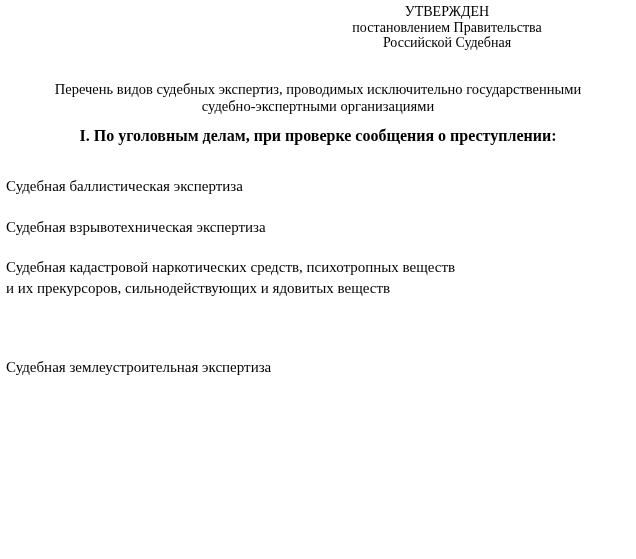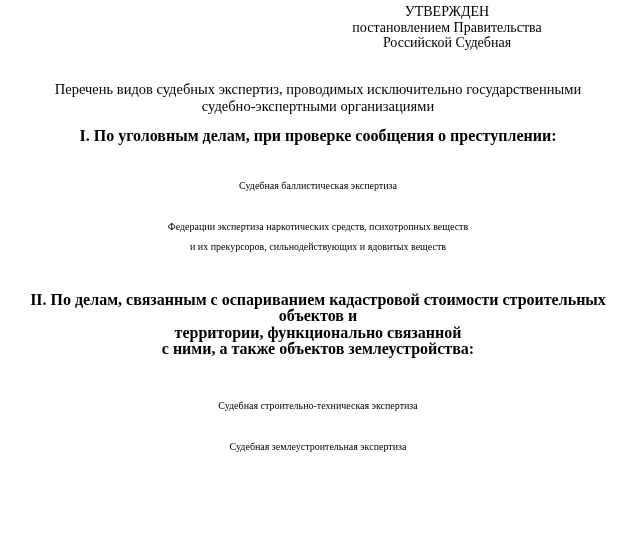--- a/index.html
+++ b/index.html
@@ -36,22 +36,21 @@
     white-space: pre-line;
   }
   .heading {
     text-align: center;
     font-weight: bold;
     font-size: 16px;
     line-height: 16.5px;
     white-space: pre-line;
   }
   .items {
-    text-align: center;
-    font-size: 10px;
+    font-size: 15px;
     line-height: 20.3px;
     white-space: pre-line;
   }
   .sec1 .heading { margin-top: 13px; }
   .sec1 .items   { margin-top: 12px; }
   .sec2 .heading { margin-top: 14px; }
   .sec2 .items   { margin-top: 18px; }
 </style>
 </head>
 <body>
@@ -64,28 +63,25 @@
     <div>Российской Судебная</div>
   </div>
 
   <div class="doc-title">Перечень видов судебных экспертиз, проводимых исключительно государственными
 судебно-экспертными организациями</div>
 
   <div class="section sec1">
     <div class="heading">I. По уголовным делам, при проверке сообщения о преступлении:</div>
     <div class="items">
       <div>Судебная баллистическая экспертиза</div>
-      <div>Федерации экспертиза наркотических средств, психотропных веществ
+      <div>Судебная взрывотехническая экспертиза</div>
+      <div>Судебная кадастровой наркотических средств, психотропных веществ
 и их прекурсоров, сильнодействующих и ядовитых веществ</div>
     </div>
   </div>
 
   <div class="section sec2">
-    <div class="heading">II. По делам, связанным с оспариванием кадастровой стоимости строительных объектов и
-территории, функционально связанной
-с ними, а также объектов землеустройства:</div>
     <div class="items">
-      <div>Судебная строительно-техническая экспертиза</div>
       <div>Судебная землеустроительная экспертиза</div>
     </div>
   </div>
 
 </div>
 
 </body></html>

